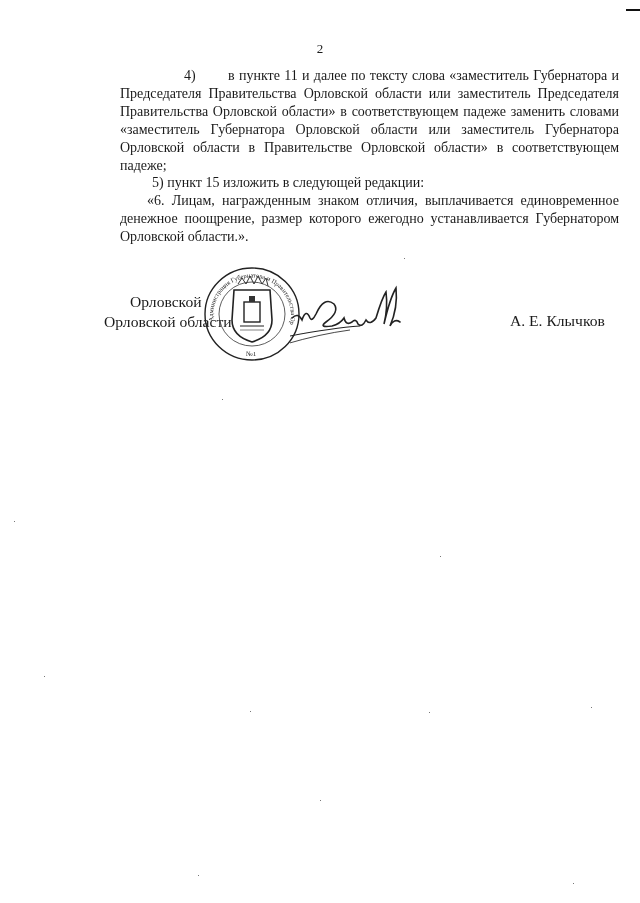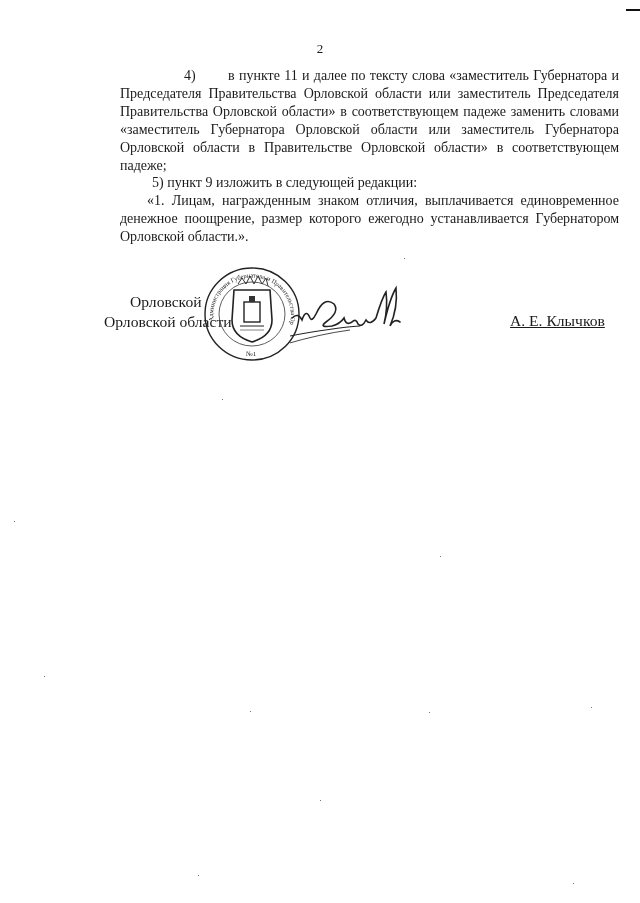--- a/index.html
+++ b/index.html
@@ -59,21 +59,20 @@
       top: 292px;
       font-size: 15.6px;
       line-height: 20px;
     }
     .sig-left .line1 { padding-left: 26px; }
     .sig-name {
       position: absolute;
       left: 510px;
       top: 312px;
       font-size: 15.6px;
-      text-decoration: underline;
     }
     .seal {
       position: absolute;
       left: 200px;
       top: 264px;
       width: 106px;
       height: 100px;
     }
     .signature {
       position: absolute;
@@ -94,25 +93,25 @@
 
 <div class="page-edge-mark"></div>
 
 <div class="page-number">2</div>
 
 <div class="body-text p1">
   <p class="para"><span class="num">4)</span><span>в пункте 11 и далее по тексту слова «заместитель Губернатора и Председателя Правительства Орловской области или заместитель Председателя Правительства Орловской области» в соответствующем падеже заменить словами «заместитель Губернатора Орловской области или заместитель Губернатора Орловской области в Правительстве Орловской области» в соответствующем падеже;</span></p>
 </div>
 
 <div class="body-text p2">
-  <p class="para"><span>5)</span> <span>пункт 9 изложить в следующей редакции:</span></p>
+  <p class="para"><span>5)</span> <span>пункт 15 изложить в следующей редакции:</span></p>
 </div>
 
 <div class="body-text p3">
-  <p class="para">«1. Лицам, награжденным знаком отличия, выплачивается единовременное денежное поощрение, размер которого ежегодно устанавливается Губернатором Орловской области.».</p>
+  <p class="para">«6. Лицам, награжденным знаком отличия, выплачивается единовременное денежное поощрение, размер которого ежегодно устанавливается Губернатором Орловской области.».</p>
 </div>
 
 <div class="sig-left">
   <div class="line1">Орловской</div>
   <div>Орловской области</div>
 </div>
 
 <svg class="seal" viewBox="0 0 106 100">
   <ellipse cx="52" cy="50" rx="47" ry="46" fill="none" stroke="#222" stroke-width="1.4"></ellipse>
   <ellipse cx="52" cy="50" rx="33" ry="32" fill="none" stroke="#333" stroke-width="0.8"></ellipse>

